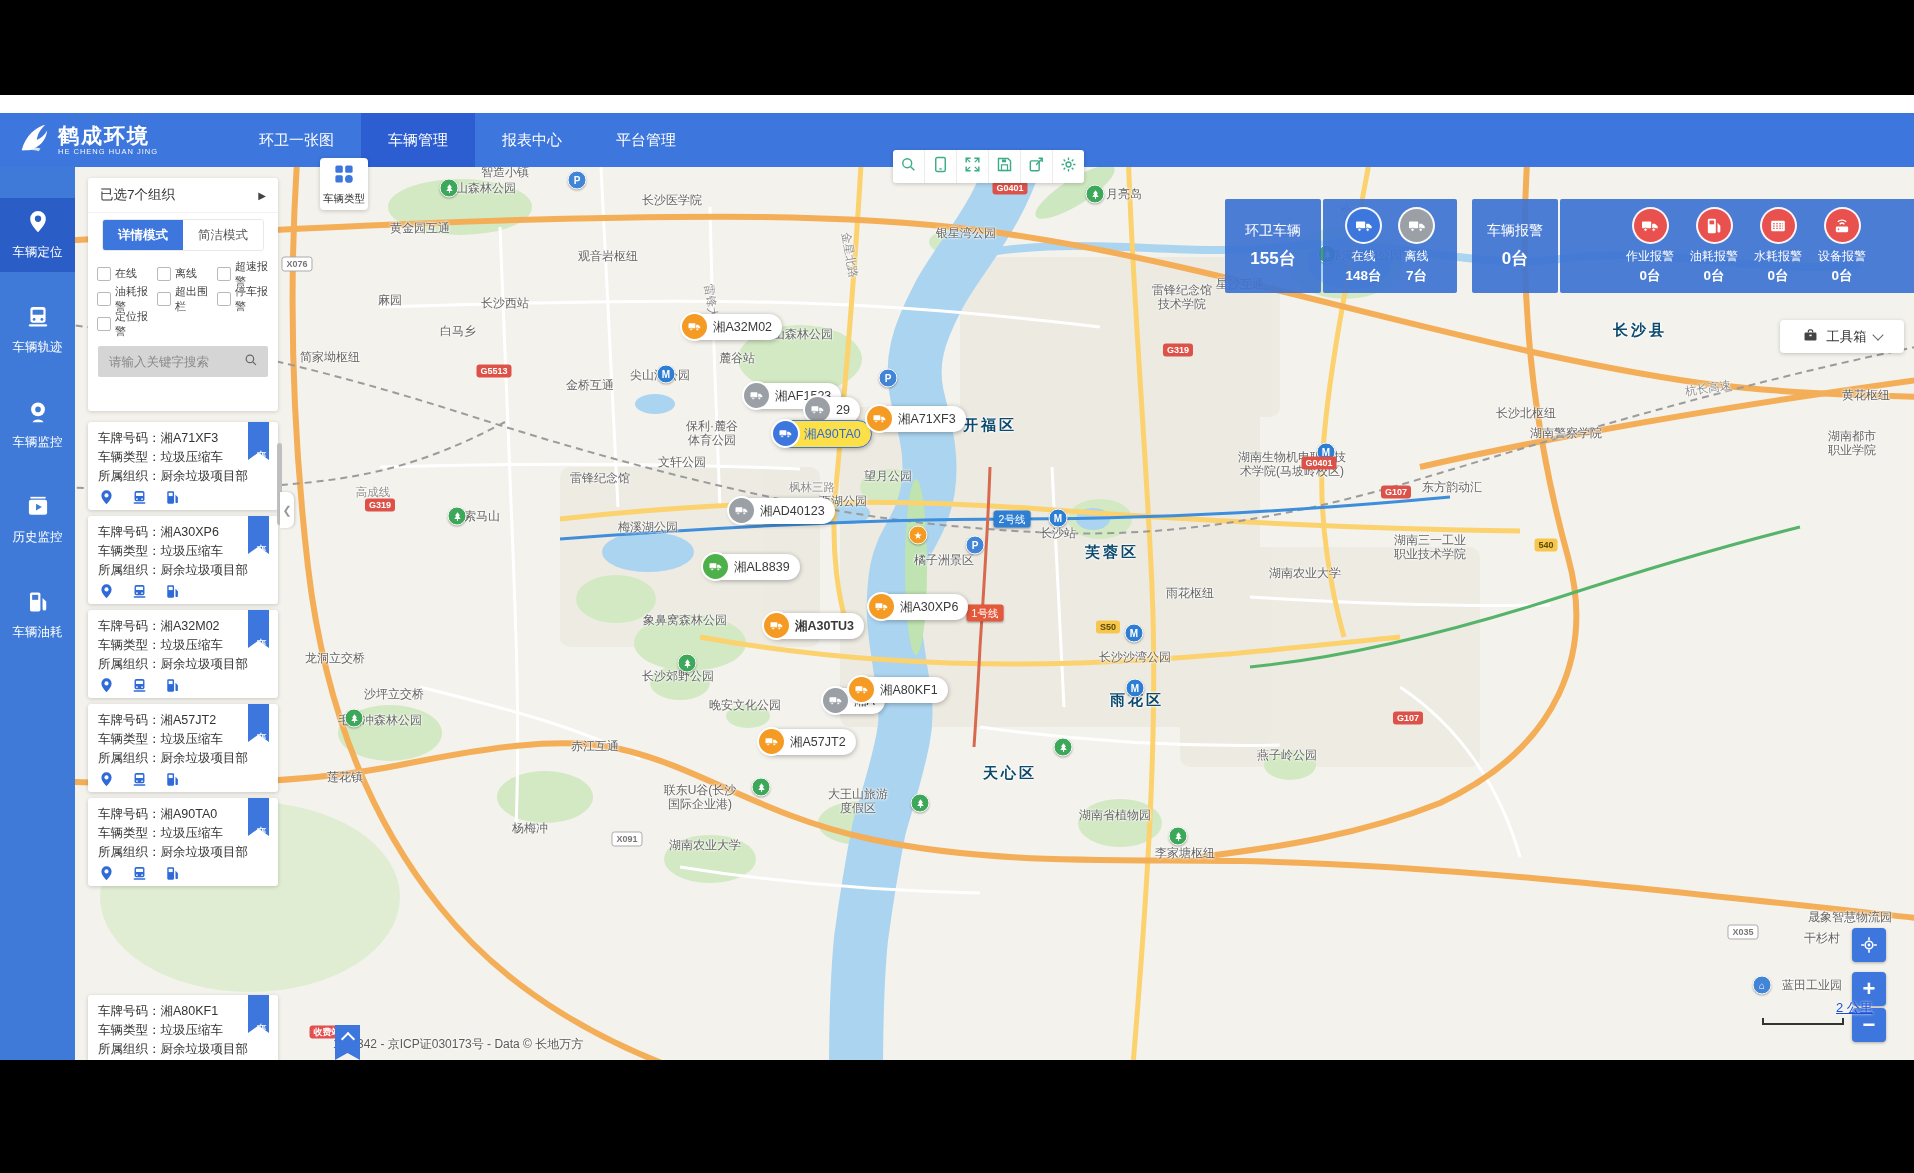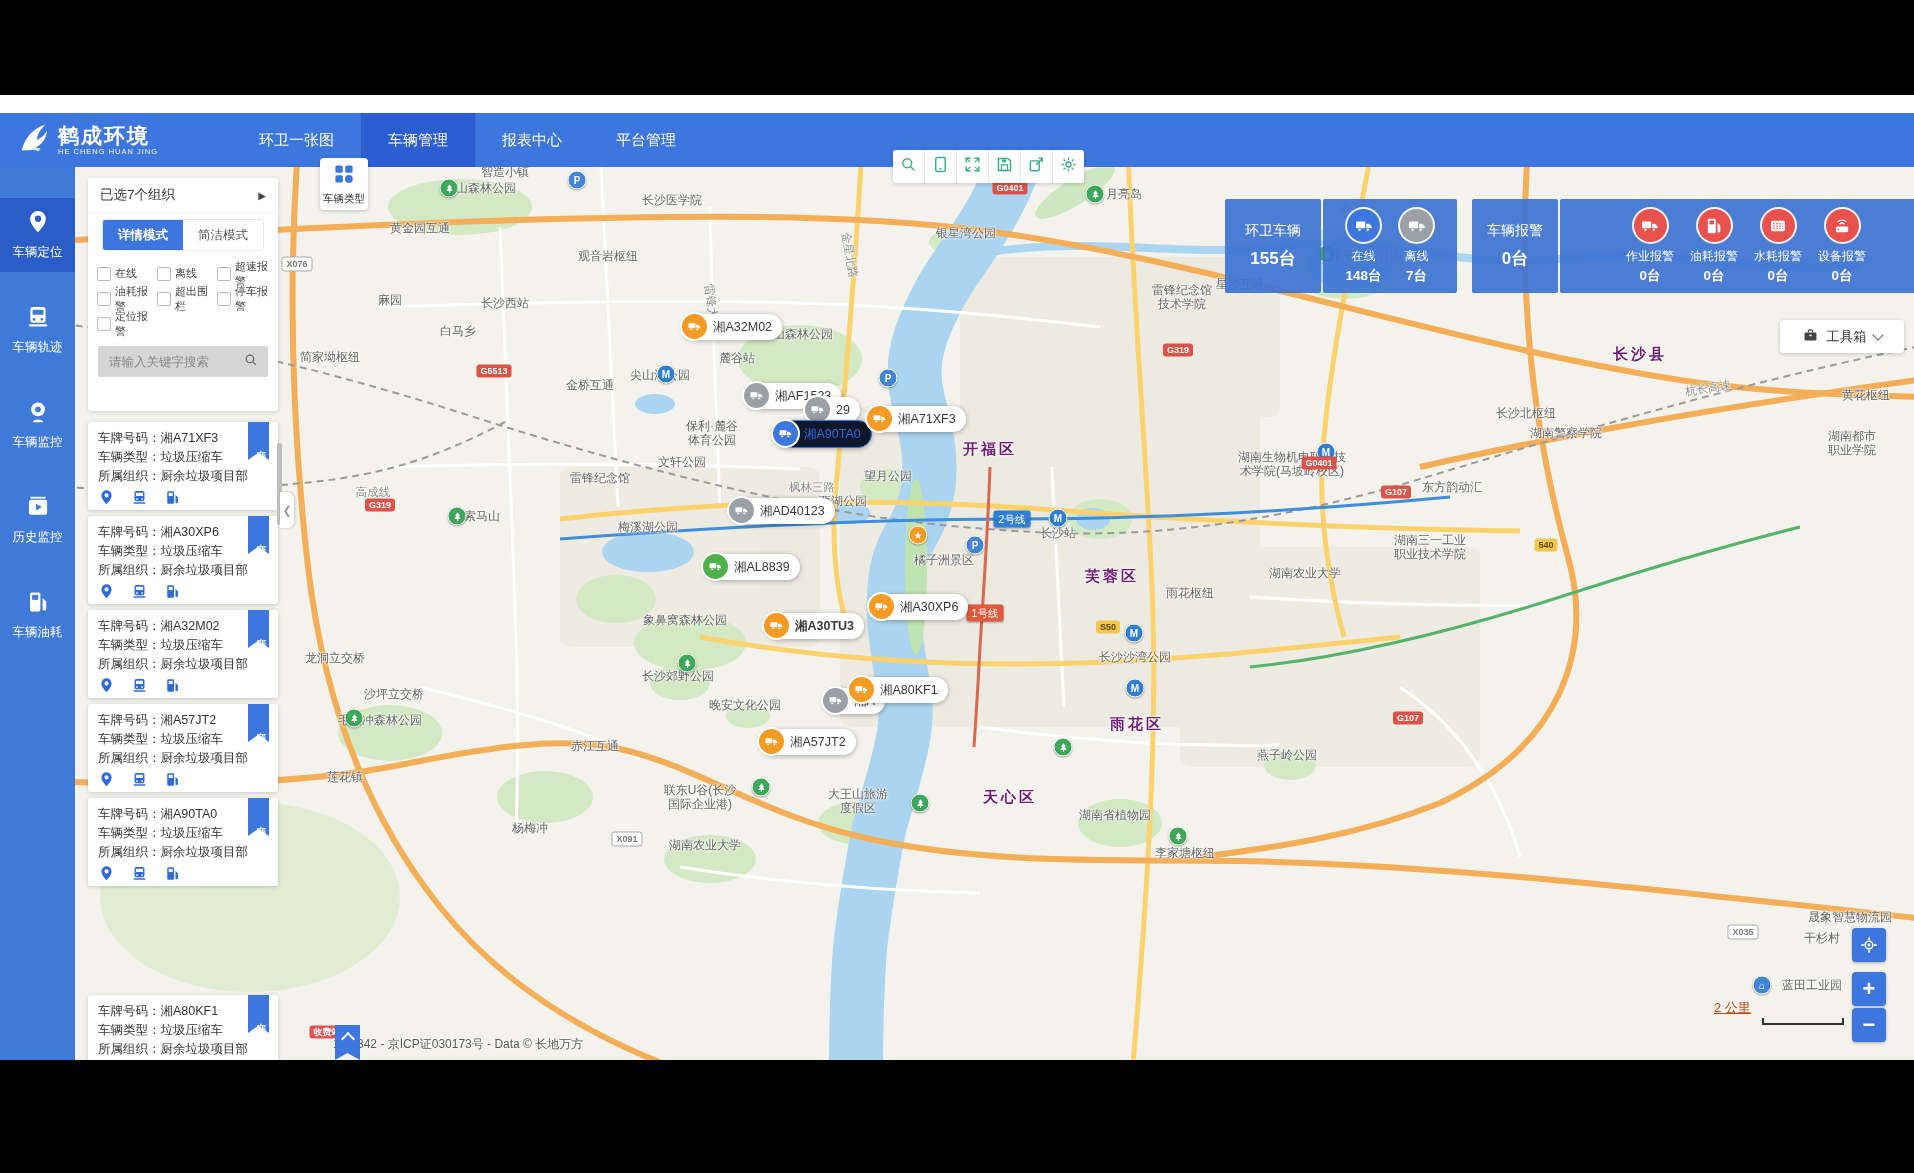--- a/index.html
+++ b/index.html
@@ -21,39 +21,39 @@
 .uname{font-size:14.5px;}
 .chev{width:7px;height:7px;border-right:1.6px solid #fff;border-bottom:1.6px solid #fff;
   transform:rotate(45deg);margin-top:-4px;}
 .fsbtn{display:flex;align-items:center;gap:5px;margin-left:22px;font-size:14.5px;cursor:pointer;}
 
 .main{position:absolute;top:72px;left:0;width:1914px;height:893px;overflow:hidden;background:#f4f2ec;}
 .map-svg{position:absolute;left:0;top:0;}
 
 .mlb{position:absolute;transform:translate(-50%,-50%);font-size:12px;color:#646464;white-space:pre;
   text-align:center;line-height:14px;text-shadow:0 0 3px #fff,0 0 3px #fff,0 0 2px #fff;pointer-events:none;}
-.mlb.district{font-size:15px;color:#701a75;letter-spacing:3px;font-weight:bold;margin-top:24px;}
+.mlb.district{font-size:15px;color:#0c4a6e;letter-spacing:3px;font-weight:bold;}
 .mlb.road{font-size:11.5px;color:#8d8d8d;}
 .poi{position:absolute;transform:translate(-50%,-50%);width:17px;height:17px;border-radius:50%;
   display:flex;align-items:center;justify-content:center;color:#fff;font-size:10px;font-weight:bold;
   border:1.5px solid #fff;box-shadow:0 1px 2px rgba(0,0,0,.3);}
 .shield{position:absolute;transform:translate(-50%,-50%);font-size:9px;font-weight:bold;
   padding:1px 4px;border-radius:3px;line-height:11px;}
 .shield.g{background:#dd5248;color:#fff;}
 .shield.s{background:#f6c64d;color:#5c4a05;}
 .shield.x{background:#fff;color:#777;border:1px solid #aaa;}
 .shield.toll{background:#e25050;color:#fff;}
 .badge{position:absolute;transform:translate(-50%,-50%);color:#fff;font-size:10.5px;
   padding:1.5px 5px;border-radius:3px;box-shadow:0 1px 2px rgba(0,0,0,.25);}
 
 .mk{position:absolute;height:26px;background:#fff;border-radius:14px;box-shadow:0 1px 5px rgba(0,0,0,.32);
   display:flex;align-items:center;padding:0 10px 0 30px;font-size:12.5px;color:#3a3a3a;white-space:nowrap;cursor:pointer;}
 .mk .cir{position:absolute;left:-3px;top:-2px;width:29px;height:29px;border-radius:50%;
   border:2px solid #fff;box-sizing:border-box;display:flex;align-items:center;justify-content:center;}
-.mk.sel{background:#0f172a;border:1px solid #3d76dc;color:#2f6bd8;}
+.mk.sel{background:#fde047;border:1px solid #3d76dc;color:#2f6bd8;}
 
 .sidebar{position:absolute;left:0;top:0;width:75px;height:893px;background:#3f7ad9;}
 .side-item{width:75px;height:74px;margin-top:21px;display:flex;flex-direction:column;align-items:center;
   justify-content:center;gap:6px;color:#fff;font-size:12.5px;cursor:pointer;}
 .side-item:first-child{margin-top:31px;}
 .side-item.active{background:#2a5ec6;}
 
 .panel-top{position:absolute;left:88px;top:11px;width:190px;height:233px;background:#fff;border-radius:3px;
   box-shadow:0 1px 4px rgba(0,0,0,.15);box-sizing:border-box;}
 .org-row{height:34px;display:flex;align-items:center;justify-content:space-between;padding:0 12px;
@@ -108,21 +108,21 @@
 .sc-val{font-size:13.5px;font-weight:bold;}
 
 .toolbox{position:absolute;left:1780px;top:153px;width:124px;height:33px;background:#fff;border-radius:4px;
   box-shadow:0 1px 4px rgba(0,0,0,.2);display:flex;align-items:center;justify-content:center;gap:7px;
   font-size:13.5px;color:#333;cursor:pointer;}
 .chev-d{width:7px;height:7px;border-right:1.5px solid #666;border-bottom:1.5px solid #666;
   transform:rotate(45deg);margin-top:-3px;}
 .ctl{position:absolute;left:1852px;width:34px;height:34px;background:#3d76dc;border-radius:4px;color:#fff;
   display:flex;align-items:center;justify-content:center;font-size:22px;font-weight:bold;cursor:pointer;
   box-shadow:0 1px 3px rgba(0,0,0,.3);}
-.scale-txt{position:absolute;left:1714px;top:832px;font-size:13px;color:#c2410c;text-shadow:0 0 3px #fff;text-decoration:underline;}
+.scale-txt{position:absolute;left:1836px;top:832px;font-size:13px;color:#1d4ed8;text-shadow:0 0 3px #fff;text-decoration:underline;}
 .scale-bar{position:absolute;left:1762px;top:851px;width:78px;height:5px;border:2px solid #333;border-top:none;}
 .copyright{position:absolute;left:333px;top:869px;font-size:12px;color:#595959;
   text-shadow:0 0 3px #fff,0 0 3px #fff;}
 .cut-ribbon{position:absolute;left:335px;top:858px;width:25px;height:35px;background:#3d76dc;
   clip-path:polygon(0 0,100% 0,100% 100%,50% 80%,0 100%);display:flex;justify-content:center;}
 .cut-ribbon span{width:8px;height:8px;border-left:2px solid #fff;border-top:2px solid #fff;
   transform:rotate(45deg);margin-top:9px;}
 </style>
 </head>
 <body>

